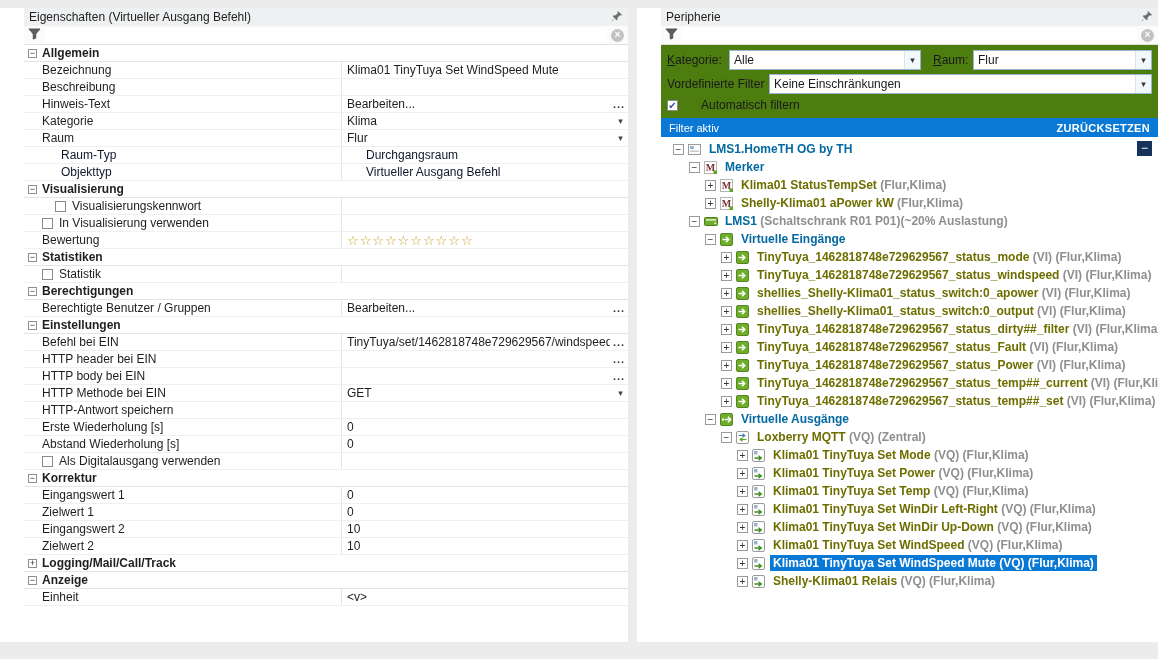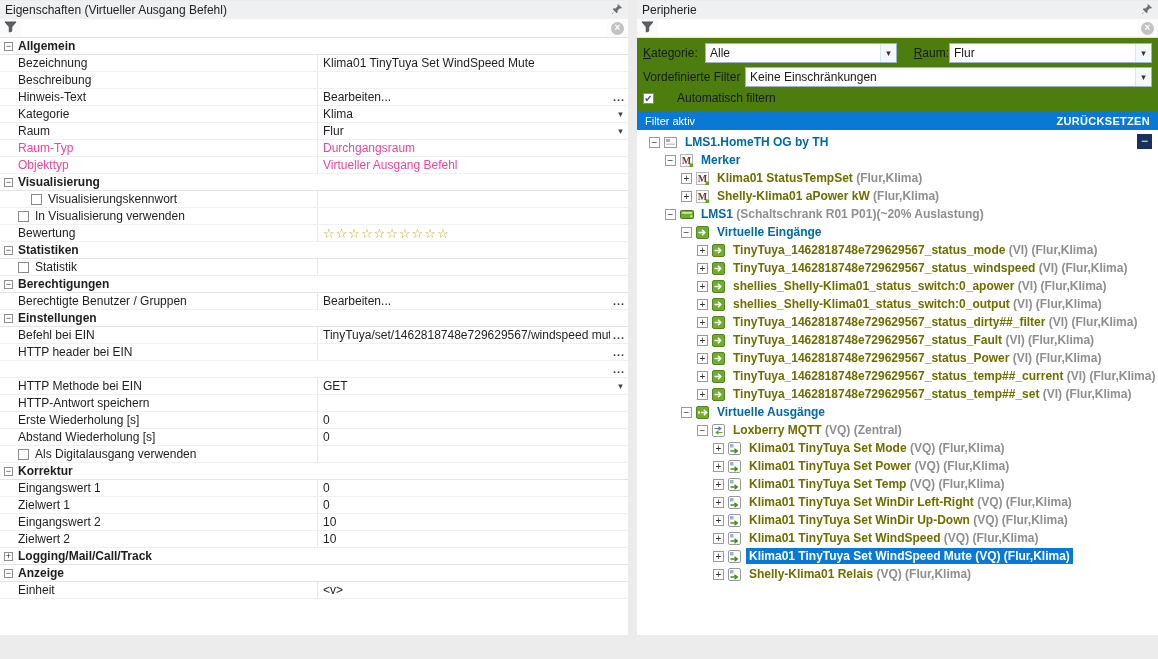--- a/index.html
+++ b/index.html
@@ -1,18 +1,18 @@
 <!DOCTYPE html>
 <html style="--accent: #0a79d6; --olive: #6e6e00; --graytext: #8f8f8f; --star: #c9a227;"><head>
 <meta charset="utf-8">
 <style>
   * { box-sizing: border-box; margin: 0; padding: 0; }
   html,body { width:1158px; height:659px; overflow:hidden; background:#ececec;
     font-family:"Liberation Sans","DejaVu Sans",sans-serif; }
-  .panel { position:absolute; top:1px; height:634px; background:#fff; overflow:hidden; }
+  .panel { position:absolute; top:8px; height:634px; background:#fff; overflow:hidden;padding-left:24px; }
   .panel.left  { left:0;   width:628px; }
   .panel.right { left:637px; width:521px; }
 
   .phead { height:18px; background:#eef0f1; display:flex; align-items:center;
     justify-content:space-between; padding:0 5px; font-size:12px; color:#222; }
   .filterrow { height:19px; display:flex; align-items:center; background:#fbfbfb;
     border-bottom:1px solid #e2e2e2; padding:0 4px; gap:4px; }
   .filterinput { flex:1; height:15px; border:none; outline:none; background:#fff;
     font:11px "Liberation Sans",sans-serif; }
   .circlex { width:13px; height:13px; border-radius:50%; background:#c2c2c2; color:#fff;
@@ -22,37 +22,37 @@
   .grid { font-size:12px; color:#1e1e1e; }
   .prow { display:flex; height:17px; align-items:center; border-bottom:1px solid #f0f0f0; background:#fff; }
   .prow.section { font-weight:bold; border-bottom:1px solid #e4e4e4; }
   .gexp { width:9px; height:9px; border:1px solid #8f8f8f; margin:0 5px 0 4px; font-size:9px;
     line-height:7px; text-align:center; color:#333; background:#fff; flex:none; font-weight:normal; }
   .plabel { width:318px; flex:none; padding-left:18px; display:flex; align-items:center;
     height:100%; border-right:1px solid #e6e6e6; overflow:hidden; white-space:nowrap; }
   .pvalue { flex:1; display:flex; align-items:center; height:100%; padding-left:5px;
     overflow:hidden; white-space:nowrap; }
   .pvalue-text { flex:1; overflow:hidden; }
-  .disabled .plabel-text, .disabled .pvalue-text { color:#ec4899; }
+  .disabled .plabel-text, .disabled .pvalue-text { color:#0f172a;margin-left:19px; }
   .ddarrow { flex:none; width:15px; text-align:center; color:#444; font-size:9px; }
   .ellbtn { flex:none; width:18px; text-align:center; color:#333; letter-spacing:1px;
     font-weight:bold; font-size:11px; }
   .cb { width:11px; height:11px; border:1px solid #8a8a8a; background:#fff; flex:none;
     margin-right:6px; font-size:10px; line-height:10px; color:#2d5b9e; text-align:center; }
   .cb-indent { margin-left:13px; }
   .stars { color:var(--star,#c9a227); font-size:13px; letter-spacing:1px; }
 
   
   .controls { padding:5px 6px 2px 6px; background:#4d7c0f; font-size:12px; color:#1a1a1a; }
   .crow { display:flex; align-items:center; margin-bottom:4px; }
   .clabel { flex:none; }
   .ak { display:inline-block; }
   .ak::first-letter { text-decoration:underline; }
   .lbl-kat { width:62px; }
-  .lbl-raum { width:40px; margin-left:12px;text-align:right; }
+  .lbl-raum { width:40px; margin-left:12px; }
   .lbl-vor { width:102px; }
   .combo { height:20px; border:1px solid #9ab4cc; background:#fff; display:flex;
     align-items:center; padding-left:4px; overflow:hidden; white-space:nowrap; }
   .combo.w1 { width:192px; }
   .combo.grow { flex:1; }
   .combo-btn { width:16px; height:100%; border-left:1px solid #d9e6f2; background:#f3f8fc;
     display:flex; align-items:center; justify-content:center; font-size:9px; color:#333; margin-left:auto; flex:none; }
   .cbrow { margin-top:2px; }
   .cblabel { margin-left:17px; }
 
@@ -231,20 +231,23 @@
         <div class="prow">
           <span class="plabel">
             <span class="plabel-text">HTTP header bei EIN</span>
           </span>
           <span class="pvalue">
             <span class="pvalue-text"></span>
             <span class="ellbtn">...</span>
           </span>
         </div>
         <div class="prow">
+          <span class="plabel">
+            <span class="plabel-text">HTTP body bei EIN</span>
+          </span>
           <span class="pvalue">
             <span class="pvalue-text"></span>
             <span class="ellbtn">...</span>
           </span>
         </div>
         <div class="prow">
           <span class="plabel">
             <span class="plabel-text">HTTP Methode bei EIN</span>
           </span>
           <span class="pvalue">

